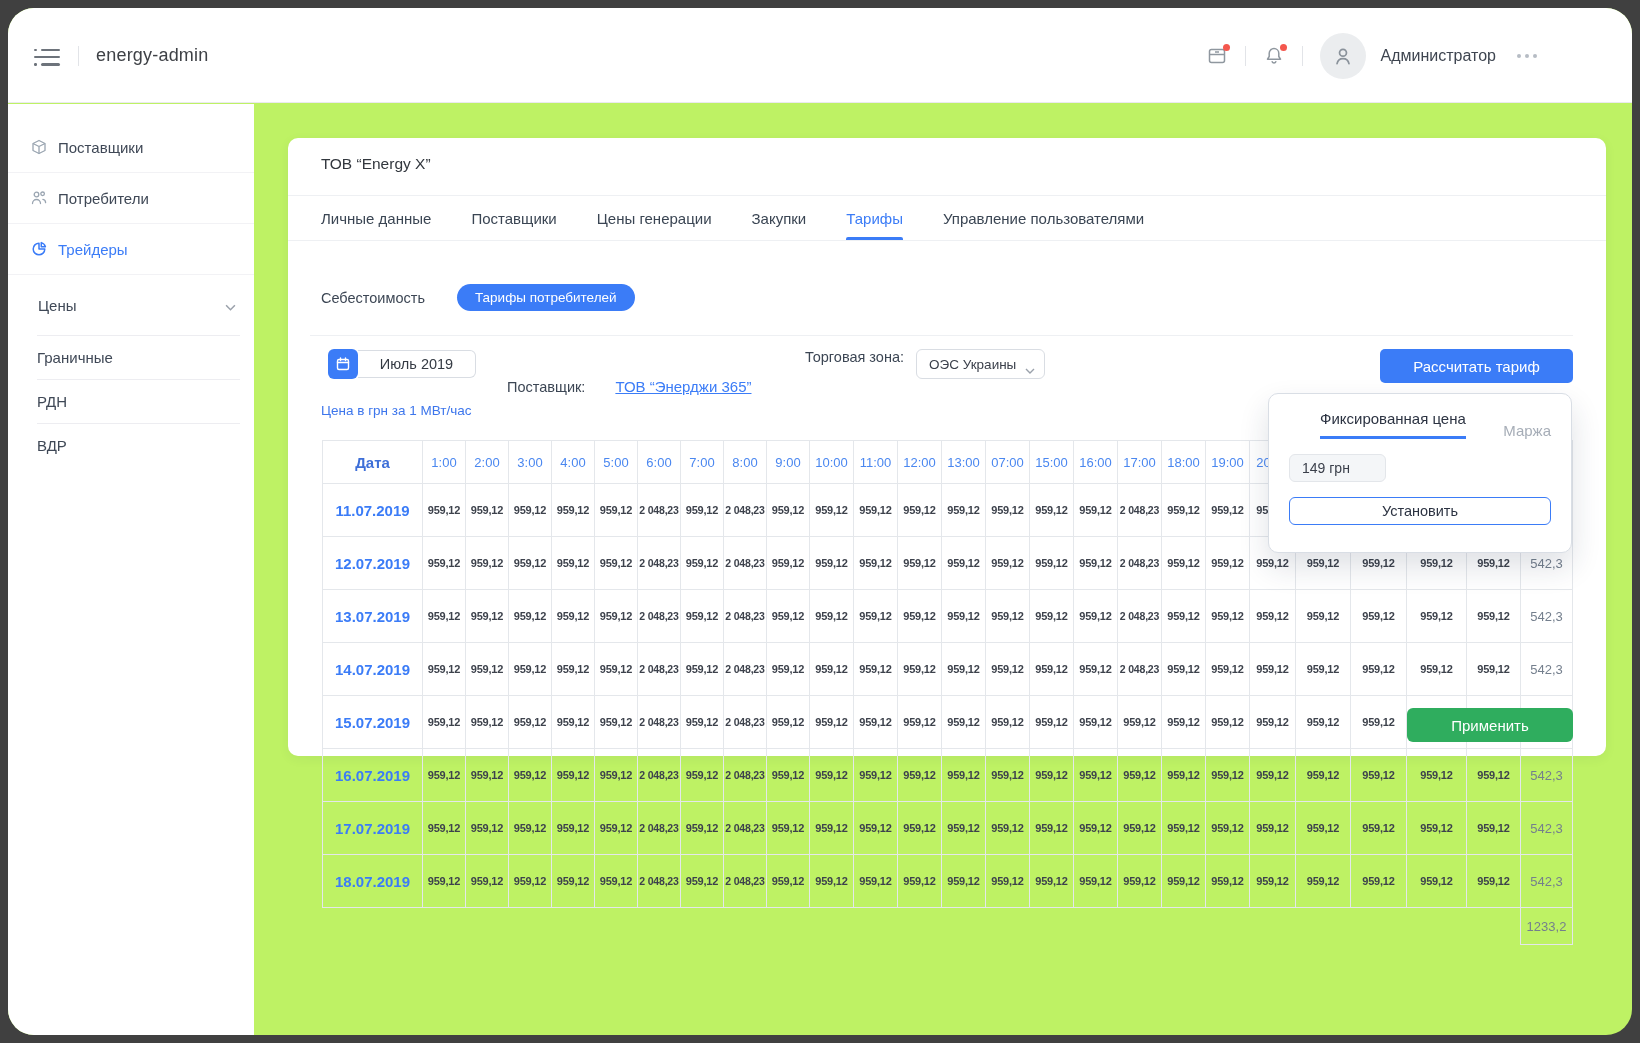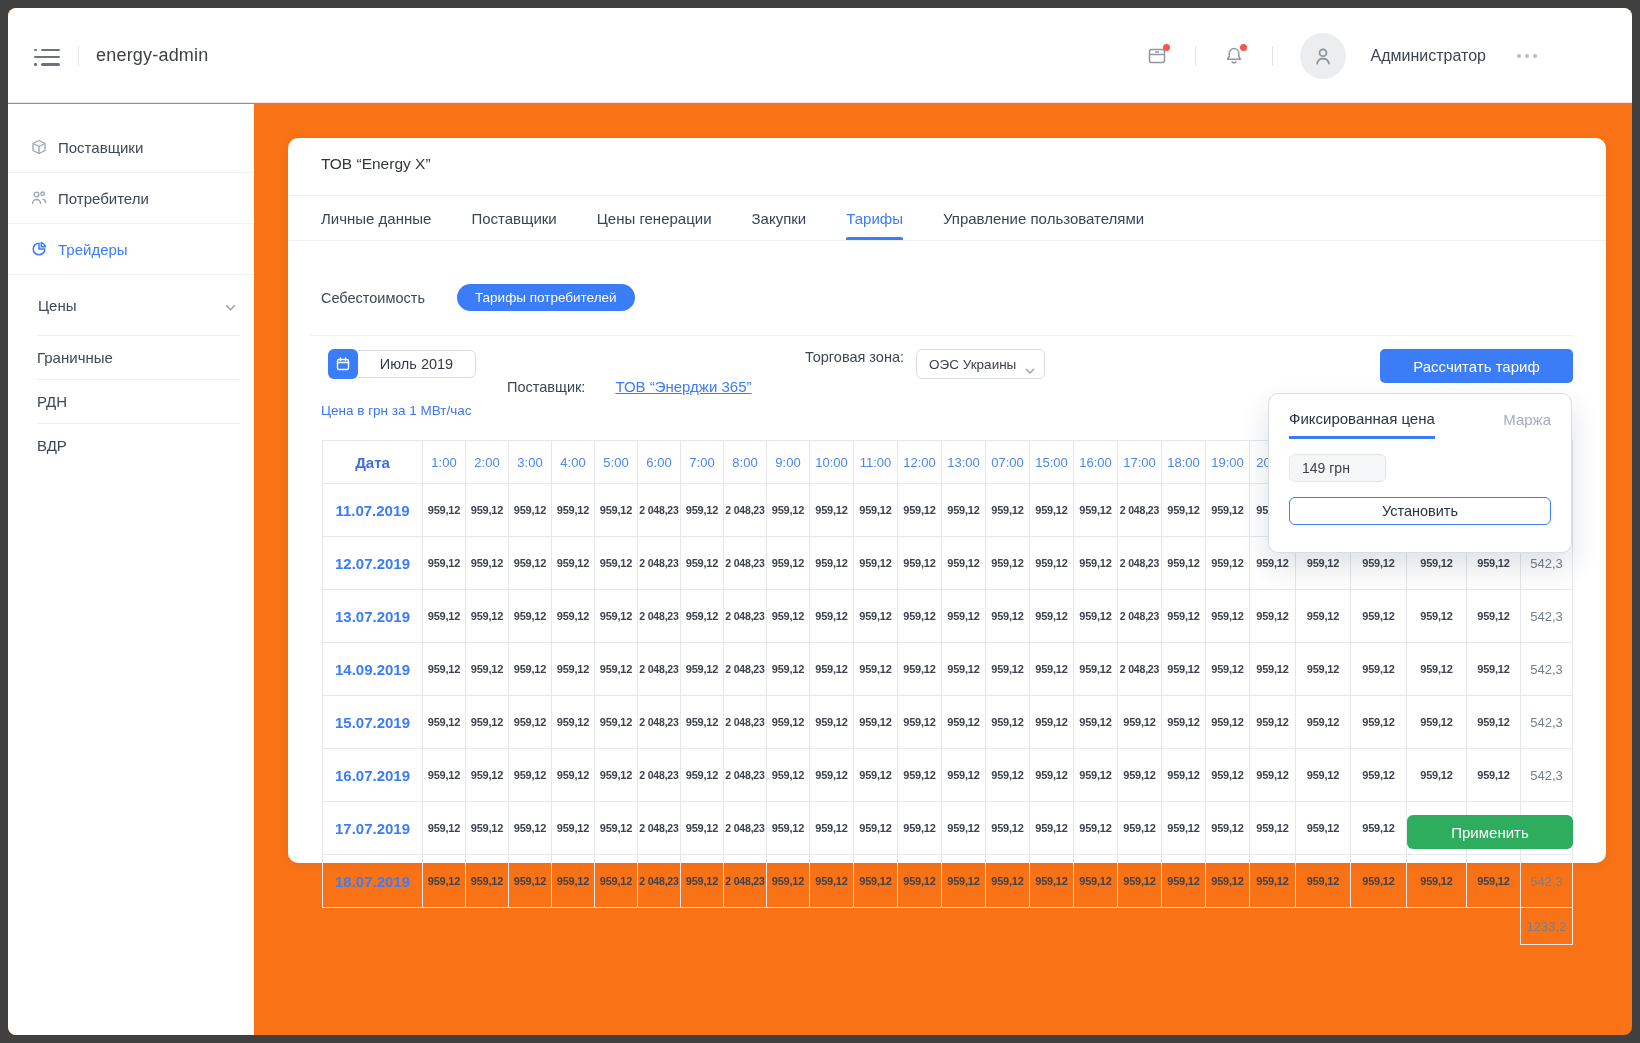--- a/index.html
+++ b/index.html
@@ -1,49 +1,49 @@
 <!DOCTYPE html>
 <html><head>
 <meta charset="utf-8">
 <style>
   * { box-sizing: border-box; }
   body { margin:0; background:#404040; font-family:"Liberation Sans", sans-serif; }
   #stage { position:relative; width:1640px; height:1043px; background:#404040; overflow:hidden; }
-  #window { position:absolute; inset:8px; background:#f97316; border-radius:8px; overflow:hidden;text-decoration:underline; }
+  #window { position:absolute; inset:8px; background:#bef264; border-radius:26px; overflow:hidden;text-decoration:underline; }
 
   
   .topbar { position:absolute; top:0; left:0; right:0; height:95px; background:#fff; border-bottom:1px solid #eaeaee; z-index:6; }
   .burger { position:absolute; left:26px; top:36px; cursor:pointer; }
   .burger span { display:block; height:2.4px; background:#6d737b; border-radius:2px; margin:4.8px 0; }
   .burger .b1, .burger .b3 { width:19px; margin-left:7px; position:relative; }
   .burger .b1::before, .burger .b3::before { content:""; position:absolute; left:-7px; top:0; width:2.6px; height:2.4px; background:#6d737b; border-radius:50%; }
   .burger .b2 { width:26px; }
   .tb-sep { position:absolute; left:70px; top:38px; width:1px; height:20px; background:#e2e4e8; }
   .app-title { position:absolute; left:88px; top:0; height:95px; display:flex; align-items:center; font-size:18px; color:#3e4146; letter-spacing:.2px; }
-  .tb-right { position:absolute; right:95px; top:0; height:95px; display:flex; align-items:center; gap:27px; }
+  .tb-right { position:absolute; right:95px; top:0; height:95px; display:flex; align-items:center; gap:17px; }
   .tb-icon { position:relative; width:22px; height:22px; cursor:pointer; }
   .tb-dot { position:absolute; top:-1px; right:-2px; width:7px; height:7px; background:#f4574d; border-radius:50%; }
   .tb-div { width:1px; height:20px; background:#e2e4e8; }
   .avatar { width:46px; height:46px; border-radius:50%; background:#ebedef; display:flex; align-items:center; justify-content:center; cursor:pointer; }
   .user-name { font-size:16px; color:#3e4550; cursor:pointer; margin-left:-2px; }
   .dots { display:flex; gap:4px; margin-left:4px; cursor:pointer; }
   .dots i { width:4px; height:4px; border-radius:50%; background:#b6bcc4; }
 
   
   .sidebar { position:absolute; top:96px; left:0; width:246px; bottom:0; background:#fff; z-index:5; padding-top:18px; }
   .side-item { height:51px; display:flex; align-items:center; padding-left:22px; gap:10px; font-size:15px; color:#3f4856; border-bottom:1px solid #f2f2f5; cursor:pointer; }
   .side-item .ic { width:18px; height:18px; flex:0 0 18px; }
   .side-item.active { color:#3b7cf7; }
   .side-group { height:60px; display:flex; align-items:center; padding:0 18px 0 30px; font-size:15px; color:#3f4856; cursor:pointer; }
   .side-group .chev { margin-left:auto; }
   .sub-list { margin:0 14px 0 29px; }
   .sub-item { height:44px; display:flex; align-items:center; border-top:1px solid #ededf1; font-size:15px; color:#3f4856; cursor:pointer; }
 
   
-  .card { position:absolute; left:280px; top:130px; width:1318px; height:725px; background:#fff; border-radius:10px; box-shadow:0 3px 12px rgba(40,50,80,.06); z-index:4; }
+  .card { position:absolute; left:280px; top:130px; width:1318px; height:618px; background:#fff; border-radius:10px; box-shadow:0 3px 12px rgba(40,50,80,.06); z-index:4; }
   .hline { position:absolute; left:0; right:0; height:1px; background:#eef0f3; }
   .card-title { position:absolute; left:33px; top:17px; font-size:15.5px; color:#32373e; }
   .tabs { position:absolute; top:58px; left:33px; right:33px; height:44px; display:flex; gap:40px; align-items:stretch; }
   .tab { font-size:15px; color:#3a4553; position:relative; display:flex; align-items:center; cursor:pointer; }
   .tab.active { color:#3b7cf7; }
   .tab.active::after { content:""; position:absolute; left:0; right:0; bottom:0; height:3px; background:#3b7cf7; border-radius:2px 2px 0 0; }
 
   .toggle-row { position:absolute; left:33px; top:146px; display:flex; align-items:center; gap:32px; }
   .toggle-plain { font-size:14.5px; color:#3c4654; cursor:pointer; }
   .pill { background:#3b7cf7; color:#fff; border-radius:14px; padding:6px 18px; font-size:13.5px; cursor:pointer; }
@@ -72,21 +72,21 @@
   .tariff-table tbody td { height:53px; }
   .c-date { font-size:15px; font-weight:bold; color:#3b7cf7; cursor:pointer; }
   .c-val { font-size:11px; font-weight:bold; color:#3d424c; letter-spacing:-.2px; }
   .c-big { font-size:10.5px; }
   .c-sum { font-size:13px; font-weight:normal; color:#747f8d; }
   .f-empty { border:none !important; height:37px; background:transparent; }
   .f-total { font-size:13px; color:#747f8d; height:37px; }
 
   
   .popover { position:absolute; left:980px; top:255px; width:304px; height:160px; background:#fff; border:1px solid #d9dee5; border-radius:10px; box-shadow:0 14px 30px rgba(30,40,70,.14); z-index:10; padding:16px 20px; }
-  .pop-tabs { display:flex; justify-content:space-between; align-items:flex-start; }
+  .pop-tabs { display:flex; justify-content:space-between; align-items:flex-end;margin-left:31px; }
   .pop-tab-fixed { font-size:15px; color:#2c3342; padding-bottom:9px; border-bottom:3px solid #3b7cf7; cursor:pointer; }
   .pop-tab-margin { font-size:15px; color:#a6adb7; padding-top:1px; cursor:pointer; }
   .pop-input { margin-top:15px; width:97px; height:28px; background:#f4f6f8; border:1px solid #e3e6ea; border-radius:6px; font-size:14px; color:#3a3f4a; padding:0 12px; font-family:"Liberation Sans", sans-serif; }
   .pop-btn { margin-top:15px; width:100%; height:28px; border:1.5px solid #3b7cf7; border-radius:6px; background:#fff; color:#2c3342; font-size:14.5px; display:flex; align-items:center; justify-content:center; cursor:pointer; }
 
   .apply-btn { position:absolute; right:33px; bottom:14px; width:166px; height:34px; background:#2fad5e; border-radius:6px; color:#fff; font-size:15px; display:flex; align-items:center; justify-content:center; cursor:pointer; }
 </style>
 </head>
 <body>
 
@@ -374,21 +374,21 @@
               <td class="c-val">959,12</td>
               <td class="c-val">959,12</td>
               <td class="c-val">959,12</td>
               <td class="c-val">959,12</td>
               <td class="c-val">959,12</td>
               <td class="c-val">959,12</td>
               <td class="c-val">959,12</td>
               <td class="c-sum">542,3</td>
             </tr>
             <tr>
-              <td class="c-date">14.09.2019</td>
+              <td class="c-date">14.07.2019</td>
               <td class="c-val">959,12</td>
               <td class="c-val">959,12</td>
               <td class="c-val">959,12</td>
               <td class="c-val">959,12</td>
               <td class="c-val">959,12</td>
               <td class="c-val c-big">2 048,23</td>
               <td class="c-val">959,12</td>
               <td class="c-val c-big">2 048,23</td>
               <td class="c-val">959,12</td>
               <td class="c-val">959,12</td>

